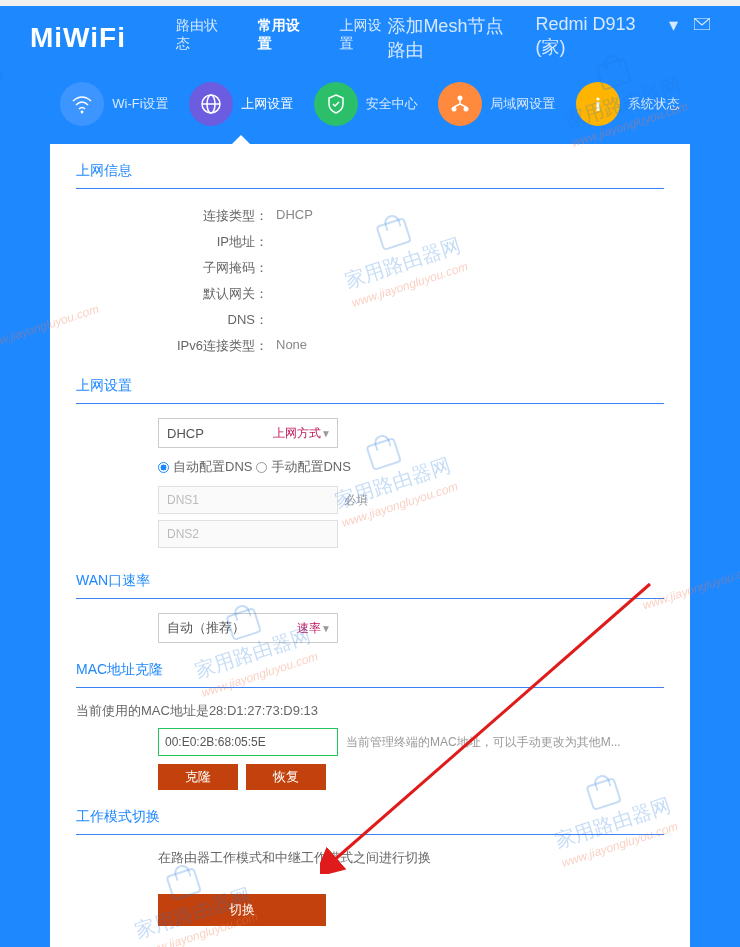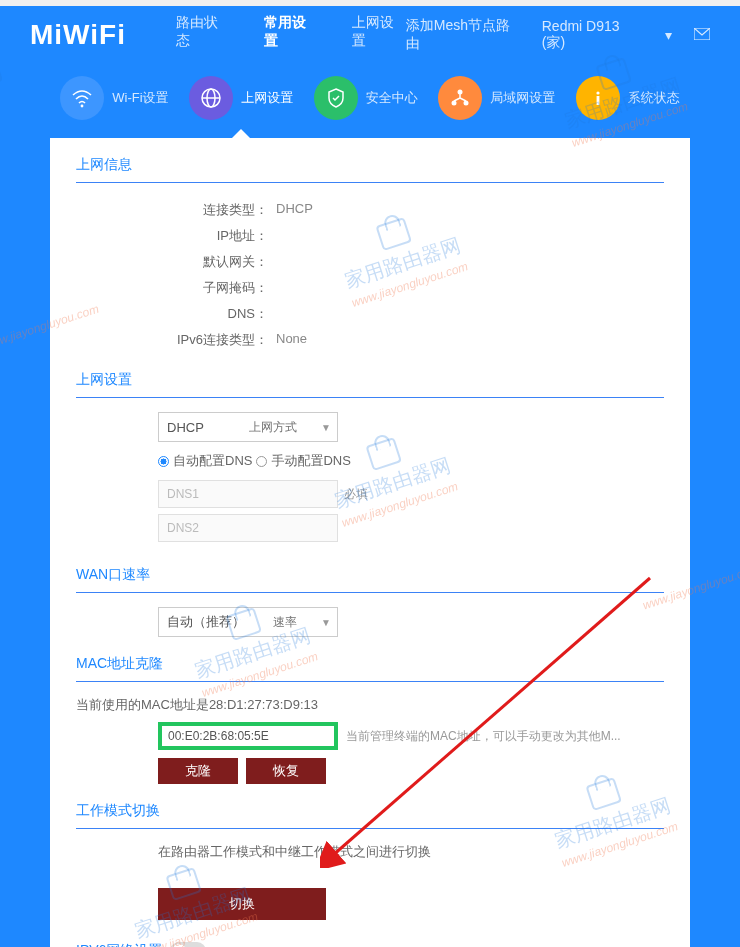--- a/index.html
+++ b/index.html
@@ -3,51 +3,51 @@
 <meta charset="utf-8">
 <style>
 *{box-sizing:border-box;margin:0;padding:0;font-family:"Microsoft YaHei",Arial,sans-serif}
 body{background:#1e88ff;width:740px;height:947px;overflow:hidden;position:relative}
 .topbar{height:6px;background:#f0f0f0}
 .header{display:flex;align-items:center;padding:8px 30px 2px 30px;color:#fff;font-size:14px}
 .logo{font-size:28px;font-weight:700;letter-spacing:1px;margin-right:50px}
 .nav{display:flex;gap:34px}
 .nav-item{color:#d6e9ff;cursor:pointer;padding-bottom:6px}
 .nav-item.active{color:#fff;font-weight:600}
-.header-right{margin-left:auto;display:flex;align-items:center;gap:22px;color:#d6e9ff;font-size:14px}
+.header-right{margin-left:auto;display:flex;align-items:flex-start;gap:16px;color:#d6e9ff;font-size:18px}
 .mail-icon{width:16px;height:12px;display:inline-block}
 .tabs{display:flex;justify-content:space-around;padding:18px 50px 0 50px}
 .tab{display:flex;flex-direction:row;align-items:center;gap:8px;color:#d6e9ff;cursor:pointer;position:relative}
 .tab.active{color:#fff}
 .tab-icon{width:44px;height:44px;border-radius:50%;display:flex;align-items:center;justify-content:center}
 .tab-label{font-size:13px}
 .tab.active::after{content:'';position:absolute;bottom:-19px;left:50%;transform:translateX(-50%);border-left:10px solid transparent;border-right:10px solid transparent;border-bottom:10px solid #fff}
 .panel{background:#fff;margin:18px 50px 0 50px;padding:18px 26px 40px 26px;position:relative}
 .section-title{color:#1e88ff;font-size:14px;border-bottom:1px solid #3b82f6;padding-bottom:8px;margin-top:18px;margin-bottom:14px}
 .section-title.first{margin-top:0}
 .info-row{display:flex;font-size:13px;color:#666;padding:4px 0}
 .info-label{width:200px;text-align:right;padding-right:8px}
 .info-value{color:#888}
 .form-row{margin-left:82px;margin-bottom:10px}
 .select-box{border:1px solid #ccc;width:180px;height:30px;display:inline-flex;align-items:center;padding:0 8px;font-size:13px;color:#555;position:relative;background:#fff}
-.select-box .hint{position:absolute;right:40px;color:#737373;font-size:12px}
+.select-box .hint{position:absolute;right:16px;color:#be185d;font-size:12px}
 .select-box .chev{position:absolute;right:6px;color:#999;font-size:10px}
 .radio-row{margin-left:82px;font-size:13px;color:#666;display:flex;gap:4px;margin-bottom:10px}
 .radio{display:flex;align-items:center;gap:4px}
 .radio .dot{width:11px;height:11px;border-radius:50%;border:1px solid #999;display:inline-block}
 .radio.on .dot{border-color:#1e88ff;background:radial-gradient(circle,#1e88ff 0 45%,#fff 50% 100%)}
 .input-box{border:1px solid #e0e0e0;background:#fafafa;width:180px;height:28px;font-size:12px;color:#bbb;padding:0 8px;display:inline-flex;align-items:center;margin-left:82px;margin-bottom:6px}
 .input-side{display:inline;font-size:12px;color:#999;margin-left:6px}
 .mac-text{font-size:13px;color:#666;margin-bottom:8px}
 .mac-input-row{margin-left:82px;display:flex;align-items:center;gap:8px;margin-bottom:8px}
-.mac-input{border:4px solid #22c55e;width:180px;height:28px;font-size:12px;padding:0 6px;color:#555}
+.mac-input{border:1px solid #22c55e;width:180px;height:28px;font-size:12px;padding:0 6px;color:#555}
 .mac-input::placeholder{color:#bbb}
 .mac-note{font-size:12px;color:#999}
 .btn-row{margin-left:82px;display:flex;gap:8px}
-.btn{background:#7f1d1d;color:#fff;font-size:13px;border:none;height:26px;width:80px;cursor:pointer}
+.btn{background:#c2410c;color:#fff;font-size:13px;border:none;height:26px;width:80px;cursor:pointer}
 .btn.wide{width:168px;height:32px}
 .mode-text{margin-left:82px;font-size:13px;color:#666;margin-bottom:27px}
 .toggle{display:inline-block;width:36px;height:18px;background:#ddd;border-radius:9px;position:relative;vertical-align:middle;margin-left:8px}
 .toggle::after{content:'';position:absolute;width:14px;height:14px;background:#fff;border-radius:50%;top:2px;left:2px}
 .ipv6-row{color:#1e88ff;font-size:14px;border-bottom:1px solid #e0e0e0;padding-bottom:8px;margin-top:22px;display:flex;align-items:center}
 .watermark{position:absolute;color:rgba(30,120,220,0.18);font-size:18px;transform:rotate(-18deg);pointer-events:none;display:flex;flex-direction:column;align-items:center;gap:2px}
 .watermark .cn{font-size:20px;color:rgba(30,120,220,0.25)}
 .watermark .en{font-size:12px;font-style:italic;color:rgba(240,120,80,0.35)}
 .wm-icon{width:30px;height:26px;border:2px solid rgba(30,120,220,0.25);border-radius:4px;position:relative;margin-bottom:2px}
 .wm-icon::before{content:'';position:absolute;top:-8px;left:7px;width:12px;height:12px;border:2px solid rgba(30,120,220,0.25);border-bottom:none;border-radius:10px 10px 0 0}
@@ -132,25 +132,25 @@
   <div class="section-title first">上网信息</div>
   <div class="info-row">
       <div class="info-label">连接类型：</div>
       <div class="info-value">DHCP</div>
     </div>
   <div class="info-row">
       <div class="info-label">IP地址：</div>
       <div class="info-value"></div>
     </div>
   <div class="info-row">
+      <div class="info-label">子网掩码：</div>
+      <div class="info-value"></div>
+    </div>
+  <div class="info-row">
       <div class="info-label">默认网关：</div>
-      <div class="info-value"></div>
-    </div>
-  <div class="info-row">
-      <div class="info-label">子网掩码：</div>
       <div class="info-value"></div>
     </div>
   <div class="info-row">
       <div class="info-label">DNS：</div>
       <div class="info-value"></div>
     </div>
   <div class="info-row">
       <div class="info-label">IPv6连接类型：</div>
       <div class="info-value">None</div>
     </div>

